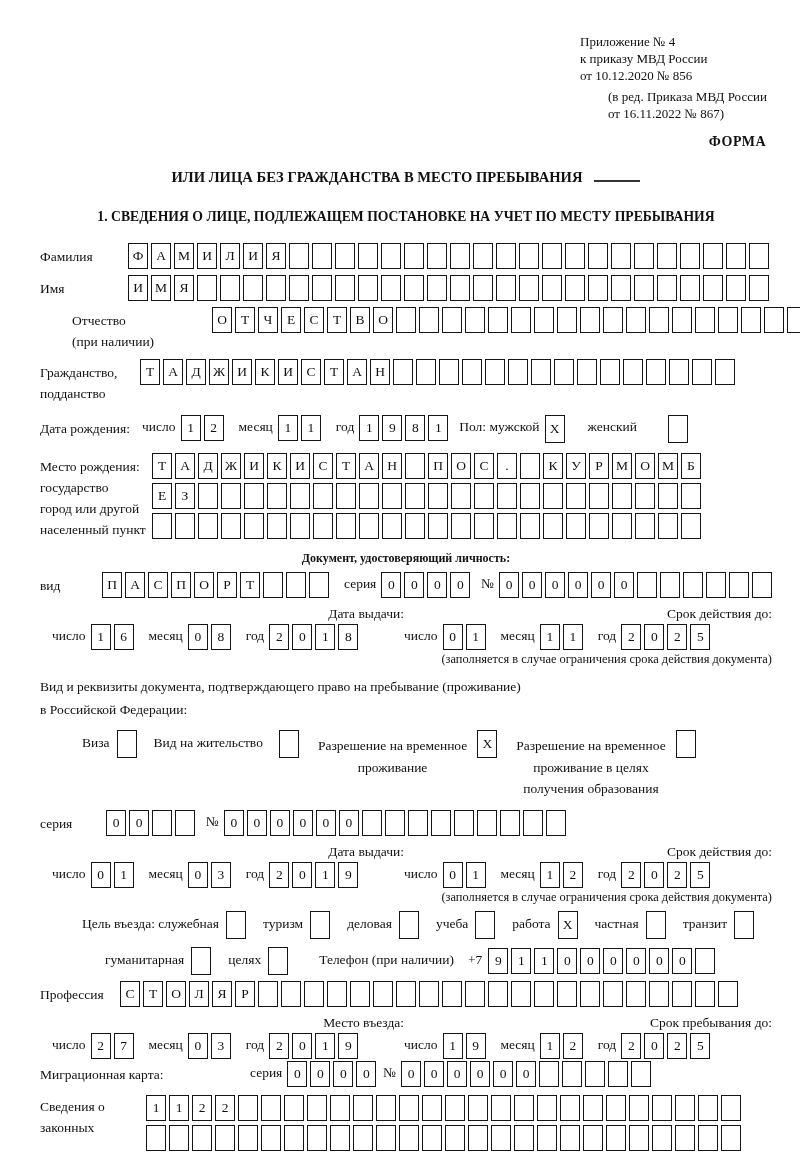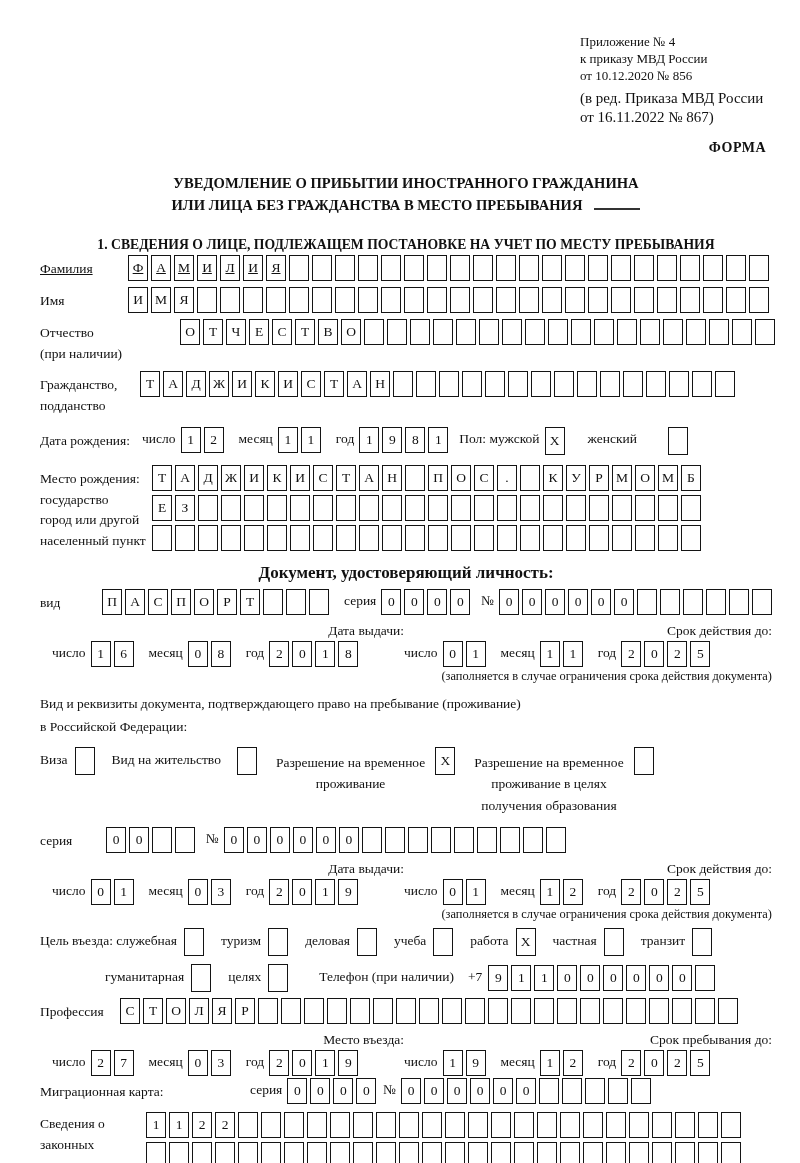--- a/index.html
+++ b/index.html
@@ -7,21 +7,21 @@
   body {
     width:800px; height:1163px; overflow:hidden;
     background:#ffffff; color:#111;
     font-family:"Liberation Serif","DejaVu Serif",serif;
     font-size:13.5px;
   }
   .page { width:800px; height:1163px; padding:34px 28px 16px 40px; }
 
   
   .hdr { width:192px; margin-left:auto; line-height:1.3; font-size:13px; }
-  .hdr .small { font-size:15px; }
+  .hdr .small { font-size:13px;margin-left:28px; }
   .hdr .gap { margin-top:4px; }
   .forma { text-align:right; font-weight:bold; font-size:14px; margin:12px 6px 0 0; letter-spacing:.5px; }
 
   .title { text-align:center; font-weight:bold; font-size:14.6px; line-height:1.55; margin-top:16px; }
   .blankline { display:inline-block; width:46px; border-bottom:2px solid #333; height:1em; margin-left:12px; vertical-align:baseline; }
   .sect { text-align:center; font-weight:bold; font-size:13.7px; margin-top:20px; }
 
   
   .frow { display:flex; align-items:flex-start; margin-top:6px; white-space:nowrap; }
   .lblcol { line-height:1.55; }
@@ -29,37 +29,37 @@
   .cell {
     width:20px; height:26px; border:1.6px solid #141414; margin-right:3px;
     display:inline-flex; align-items:center; justify-content:center;
     font-size:13.5px; background:#fff;
   }
   .cbox .cell { height:28px; }
   .flbl { margin:4px 5px 0 12px; }
   .flbl.first { margin-left:0; }
 
   .w88 { width:88px; flex:none; padding-top:4px; }
-  .w140 { width:140px; flex:none; }
+  .w140 { width:140px; flex:none;margin-left:32px; }
   .w100 { width:100px; flex:none; }
   .w112 { width:112px; flex:none; }
   .w80 { width:80px; flex:none; padding-top:4px; }
 
   .stack > .cells { margin-bottom:4px; display:flex; }
 
-  .docheading { text-align:center; font-weight:bold; font-size:17px; margin-top:8px; }
+  .docheading { text-align:center; font-weight:bold; font-size:12px; margin-top:8px; }
 
   .daterow { display:flex; align-items:flex-start; margin-top:8px; }
   .dategrp.left { margin-left:12px; width:352px; flex:none; }
   .dategrp.right { flex:1; }
   .dghead { text-align:right; margin-bottom:2px; }
   .dgrow { display:flex; align-items:flex-start; white-space:nowrap; }
   .fillnote { font-size:12.4px; text-align:right; margin-top:2px; }
 
-  .cbrow { display:flex; align-items:flex-start; margin-top:8px; white-space:nowrap; }
+  .cbrow { display:flex; align-items:flex-start; margin-top:8px; white-space:nowrap;margin-left:42px; }
   .cbrow .cbox { margin:0 0 0 7px; }
   .cblbl { padding-top:5px; }
   .cblbl.gap { margin-left:14px; }
   .vopt { display:flex; align-items:flex-start; margin-left:16px; }
   .voptlbl { text-align:center; line-height:1.6; padding-top:5px; }
   .vopt .cbox { margin-left:10px; }
 
   .indent65 { margin-left:65px; }
   .phone-prefix { padding-top:5px; margin:0 6px 0 14px; }
 </style>
@@ -71,27 +71,26 @@
   <div class="hdr">
     <div>Приложение № 4</div>
     <div>к приказу МВД России</div>
     <div>от 10.12.2020 № 856</div>
     <div class="small gap">(в ред. Приказа МВД России</div>
     <div class="small">от 16.11.2022 № 867)</div>
   </div>
   <div class="forma">ФОРМА</div>
 
   <div class="title">
-    <div>УВЕДОМЛЕНИЕ О ПРИБЫТИИ ИНОСТРАННОГО ГРАЖДАНИНА</div>
     <div><span>ИЛИ ЛИЦА БЕЗ ГРАЖДАНСТВА В МЕСТО ПРЕБЫВАНИЯ</span><span class="blankline"></span></div>
   </div>
 
   <div class="sect">1. СВЕДЕНИЯ О ЛИЦЕ, ПОДЛЕЖАЩЕМ ПОСТАНОВКЕ НА УЧЕТ ПО МЕСТУ ПРЕБЫВАНИЯ</div>
 
-  <div class="frow" style="margin-top:2px;text-decoration:underline;">
+  <div class="frow" style="margin-top:18px;">
     <div class="w88 lblcol">Фамилия</div>
     <span class="cells">
         <span class="cell">Ф</span>
         <span class="cell">А</span>
         <span class="cell">М</span>
         <span class="cell">И</span>
         <span class="cell">Л</span>
         <span class="cell">И</span>
         <span class="cell">Я</span>
         <span class="cell"></span>

